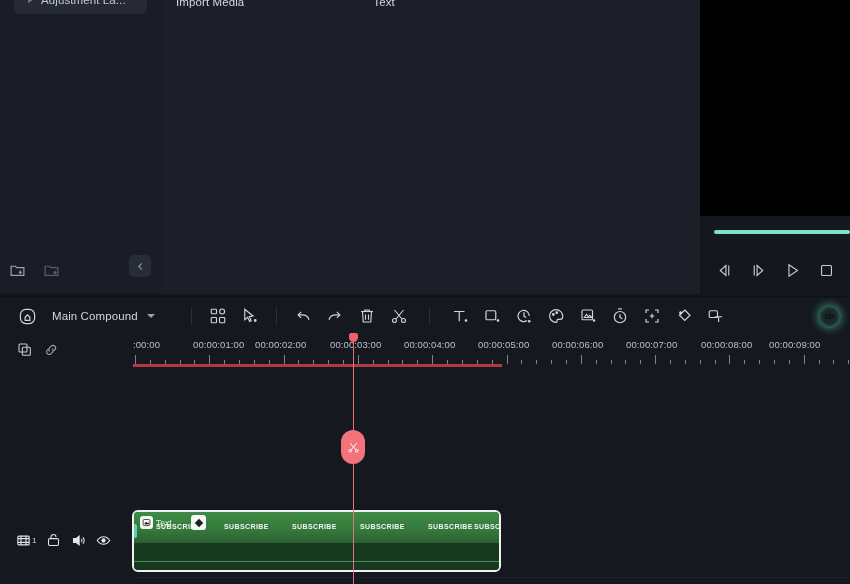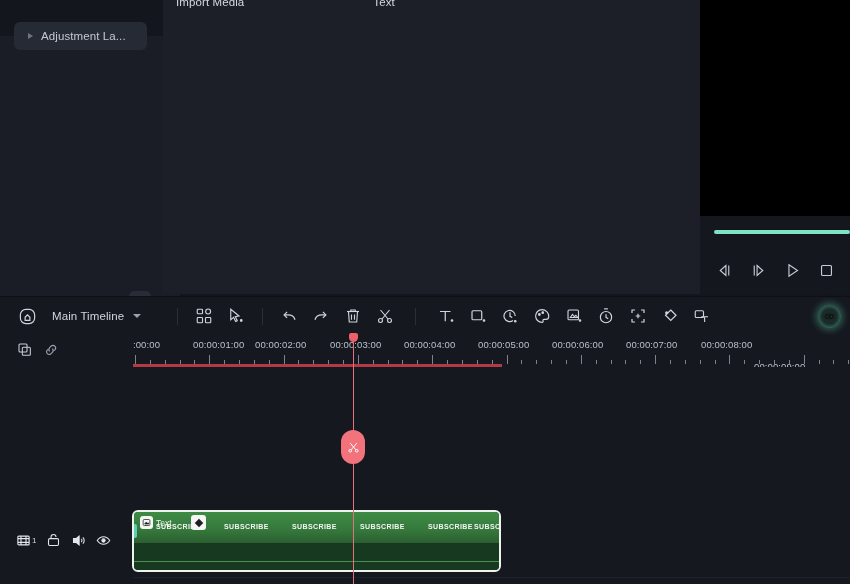--- a/index.html
+++ b/index.html
@@ -11,21 +11,20 @@
   }
   .app { position: relative; width: 850px; height: 584px; }
 
   
   .top-area { position: absolute; left: 0; top: 0; width: 850px; height: 294px; }
 
   .left-panel {
     position: absolute; left: 0; top: 0; width: 181px; height: 294px;
     background: #1a1d25;
     border-right: 1px solid #0f1218;
-    margin-top: 36px;
   }
   .lib-item {
     position: absolute; left: 14px; width: 133px; height: 28px;
     background: #252a35; border-radius: 6px;
     display: flex; align-items: center; gap: 8px; padding-left: 14px;
   }
   .lib-item.first { top: -14px; }
   .lib-item.second { top: 24px; }
   .lib-caret {
     width: 0; height: 0;
@@ -289,21 +288,21 @@
     </div>
   </div>
 
   <div class="toolbar">
     <div class="tb-home">
       <svg viewBox="0 0 24 24" fill="none" stroke="#cfd5df" stroke-width="1.5">
         <rect x="3" y="3" width="18" height="18" rx="7"></rect>
         <path d="M9 13l3-3 3 3v4H9z"></path>
       </svg>
     </div>
-    <div class="tb-title">Main Timeline</div>
+    <div class="tb-title">Main Compound</div>
     <div class="tb-chev"></div>
     <div class="tb-sep" style="margin-left:36px"></div>
 
     <div class="tb-icons">
       <div class="tb-btn">
         <svg viewBox="0 0 24 24" fill="none" stroke="#cfd5df" stroke-width="1.5">
           <rect x="3" y="3" width="7" height="6" rx="1"></rect>
             <circle cx="17.5" cy="6" r="3.3"></circle>
           <rect x="3" y="14" width="7" height="7" rx="1"></rect>
             <rect x="14" y="14" width="7" height="7" rx="1"></rect>
@@ -434,21 +433,21 @@
     <div class="ruler" id="ruler">
         <div class="ruler-label" style="left: 0px;">:00:00</div>
         <div class="ruler-label" style="left: 60px;">00:00:01:00</div>
         <div class="ruler-label" style="left: 122px;">00:00:02:00</div>
         <div class="ruler-label" style="left: 197px;">00:00:03:00</div>
         <div class="ruler-label" style="left: 271px;">00:00:04:00</div>
         <div class="ruler-label" style="left: 345px;">00:00:05:00</div>
         <div class="ruler-label" style="left: 419px;">00:00:06:00</div>
         <div class="ruler-label" style="left: 493px;">00:00:07:00</div>
         <div class="ruler-label" style="left: 568px;">00:00:08:00</div>
-        <div class="ruler-label" style="left: 621px; margin-top: 22px;">00:00:09:00</div>
+        <div class="ruler-label" style="left: 636px;">00:00:09:00</div>
         <div class="tick major" style="left: 2px;"></div>
         <div class="tick minor" style="left: 16.86px;"></div>
         <div class="tick minor" style="left: 31.72px;"></div>
         <div class="tick minor" style="left: 46.58px;"></div>
         <div class="tick minor" style="left: 61.44px;"></div>
         <div class="tick major" style="left: 76.3px;"></div>
         <div class="tick minor" style="left: 91.16px;"></div>
         <div class="tick minor" style="left: 106.02px;"></div>
         <div class="tick minor" style="left: 120.88px;"></div>
         <div class="tick minor" style="left: 135.74px;"></div>

